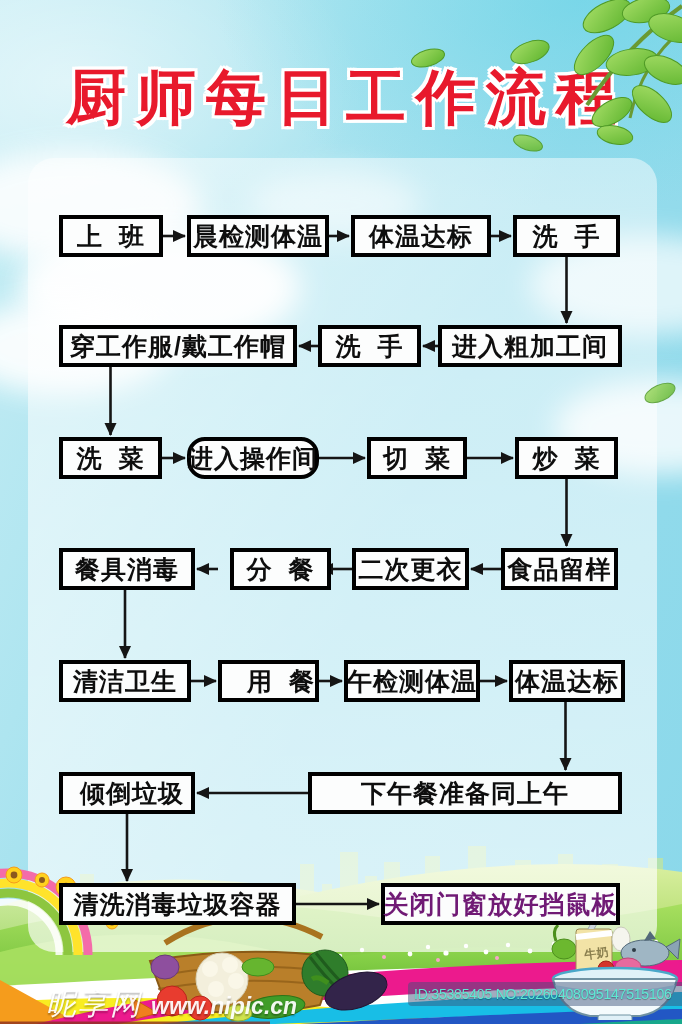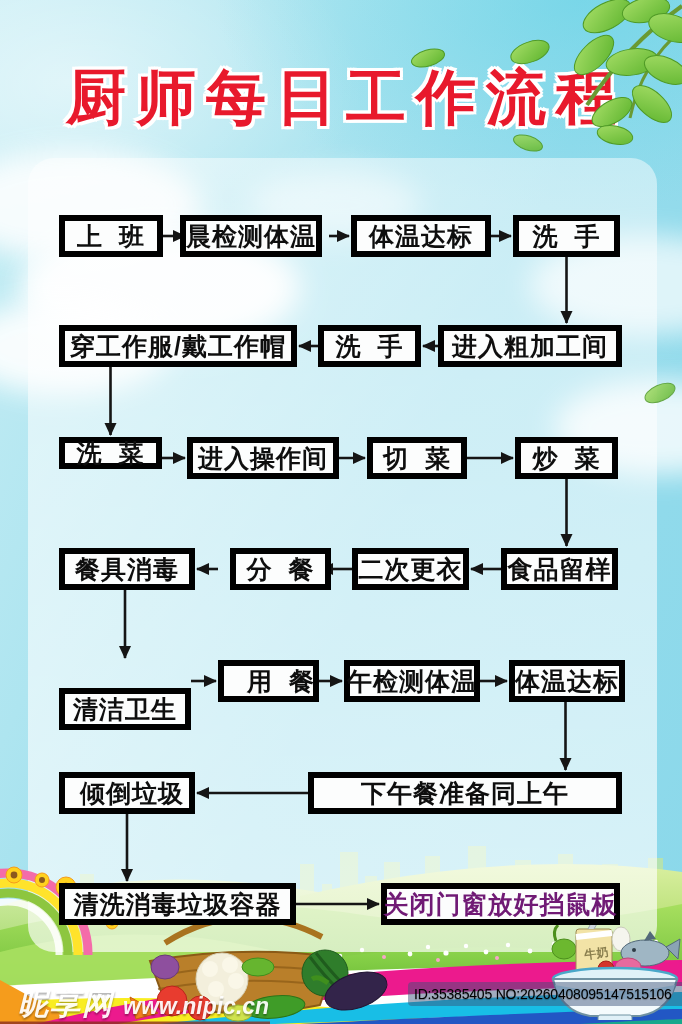--- a/index.html
+++ b/index.html
@@ -23,38 +23,38 @@
                 0 -3px 0 #fff,0 3px 0 #fff,-3px 0 0 #fff,3px 0 0 #fff,
                 -2px -2px 0 #fff,2px 2px 0 #fff;
   }
   
   .panel{position:absolute;left:28px;top:158px;width:629px;height:794px;border-radius:26px;
     background:linear-gradient(180deg,rgba(255,255,255,.48),rgba(255,255,255,.66));}
   
   #flow-arrows{position:absolute;left:0;top:0;width:682px;height:1024px;pointer-events:none;}
   .flow-box{
     position:absolute;box-sizing:border-box;display:flex;align-items:center;justify-content:center;
-    background:#fcfdfd;border:6px solid #000000;
+    background:#fcfdfd;border:4px solid #000000;
     font-size:25px;font-weight:700;color:#0e0e0e;letter-spacing:1px;white-space:pre;
   }
   .flow-box--red{color:#701a75;}
   
   .decor{position:absolute;}
   
   .id-badge{
     position:absolute;left:408px;top:982px;width:274px;height:24px;border-radius:4px 0 0 4px;
-    background:rgba(58,82,122,.48);color:#000000;display:flex;align-items:center;
+    background:rgba(58,82,122,.48);color:#5eead4;display:flex;align-items:center;
     padding-left:6px;box-sizing:border-box;font-size:14px;letter-spacing:-.2px;white-space:nowrap;
     text-shadow:0 1px 1px rgba(0,0,0,.3);
   }
   .site-mark{
     position:absolute;left:18px;top:984px;display:flex;align-items:baseline;gap:9px;
     color:#fff;opacity:.93;font-style:italic;text-shadow:0 2px 2px rgba(0,0,0,.35);
   }
-  .site-mark .name{font-size:30px;font-weight:700;letter-spacing:2px;}
+  .site-mark .name{font-size:30px;font-weight:400;letter-spacing:2px;margin-left:28px;}
   .site-mark .url{font-size:23px;font-weight:800;}
 </style>
 </head>
 <body>
 
 <div id="poster">
 
   <div class="sky"></div>
 
   <div class="cloud" style="left:-50px;top:150px;width:250px;height:110px;opacity:.85"></div>
@@ -268,35 +268,35 @@
       <line x1="191" y1="681" x2="216" y2="681" stroke="#151515" stroke-width="2.6" marker-end="url(#ah)"></line>
       <line x1="319" y1="681" x2="342" y2="681" stroke="#151515" stroke-width="2.6" marker-end="url(#ah)"></line>
       <line x1="480" y1="681" x2="507" y2="681" stroke="#151515" stroke-width="2.6" marker-end="url(#ah)"></line>
       <line x1="565.5" y1="702" x2="565.5" y2="770" stroke="#151515" stroke-width="2.6" marker-end="url(#ah)"></line>
       <line x1="308" y1="793" x2="197" y2="793" stroke="#151515" stroke-width="2.6" marker-end="url(#ah)"></line>
       <line x1="127" y1="814" x2="127" y2="881" stroke="#151515" stroke-width="2.6" marker-end="url(#ah)"></line>
       <line x1="296" y1="904" x2="379" y2="904" stroke="#151515" stroke-width="2.6" marker-end="url(#ah)"></line>
     </svg>
   <div id="flow-nodes">
       <div class="flow-box" style="left: 59px; top: 215px; width: 104px; height: 42px;">上  班</div>
-      <div class="flow-box" style="left: 180px; top: 215px; width: 142px; height: 42px;">晨检测体温</div>
+      <div class="flow-box" style="left: 187px; top: 215px; width: 142px; height: 42px;">晨检测体温</div>
       <div class="flow-box" style="left: 351px; top: 215px; width: 140px; height: 42px;">体温达标</div>
       <div class="flow-box" style="left: 513px; top: 215px; width: 107px; height: 42px;">洗  手</div>
       <div class="flow-box" style="left: 59px; top: 325px; width: 238px; height: 42px;">穿工作服/戴工作帽</div>
       <div class="flow-box" style="left: 318px; top: 325px; width: 103px; height: 42px;">洗  手</div>
       <div class="flow-box" style="left: 438px; top: 325px; width: 184px; height: 42px;">进入粗加工间</div>
-      <div class="flow-box" style="left: 59px; top: 437px; width: 103px; height: 32px;">洗  菜</div>
-      <div class="flow-box" style="left: 187px; top: 437px; width: 152px; height: 42px;">进入操作间</div>
+      <div class="flow-box" style="left: 59px; top: 437px; width: 103px; height: 42px;">洗  菜</div>
+      <div class="flow-box" style="left: 187px; top: 437px; width: 132px; height: 42px; border-radius: 18px;">进入操作间</div>
       <div class="flow-box" style="left: 367px; top: 437px; width: 100px; height: 42px;">切  菜</div>
       <div class="flow-box" style="left: 515px; top: 437px; width: 103px; height: 42px;">炒  菜</div>
       <div class="flow-box" style="left: 59px; top: 548px; width: 136px; height: 42px;">餐具消毒</div>
       <div class="flow-box" style="left: 218px; top: 548px; width: 101px; height: 42px; margin-left: 12px;">分  餐</div>
       <div class="flow-box" style="left: 352px; top: 548px; width: 117px; height: 42px;">二次更衣</div>
       <div class="flow-box" style="left: 501px; top: 548px; width: 117px; height: 42px; font-family: Liberation Mono, monospace;">食品留样</div>
-      <div class="flow-box" style="left: 59px; top: 688px; width: 132px; height: 42px;">清洁卫生</div>
+      <div class="flow-box" style="left: 59px; top: 660px; width: 132px; height: 42px;">清洁卫生</div>
       <div class="flow-box" style="left: 218px; top: 660px; width: 101px; height: 42px; padding-left: 25px;">用  餐</div>
       <div class="flow-box" style="left: 344px; top: 660px; width: 136px; height: 42px;">午检测体温</div>
       <div class="flow-box" style="left: 509px; top: 660px; width: 116px; height: 42px;">体温达标</div>
       <div class="flow-box" style="left: 59px; top: 772px; width: 136px; height: 42px; padding-left: 10px;">倾倒垃圾</div>
       <div class="flow-box" style="left: 308px; top: 772px; width: 314px; height: 42px;">下午餐准备同上午</div>
       <div class="flow-box" style="left: 59px; top: 883px; width: 237px; height: 42px;">清洗消毒垃圾容器</div>
       <div class="flow-box flow-box--red" style="left: 381px; top: 883px; width: 239px; height: 42px;">关闭门窗放好挡鼠板</div>
     </div>
 
   <div class="site-mark">

